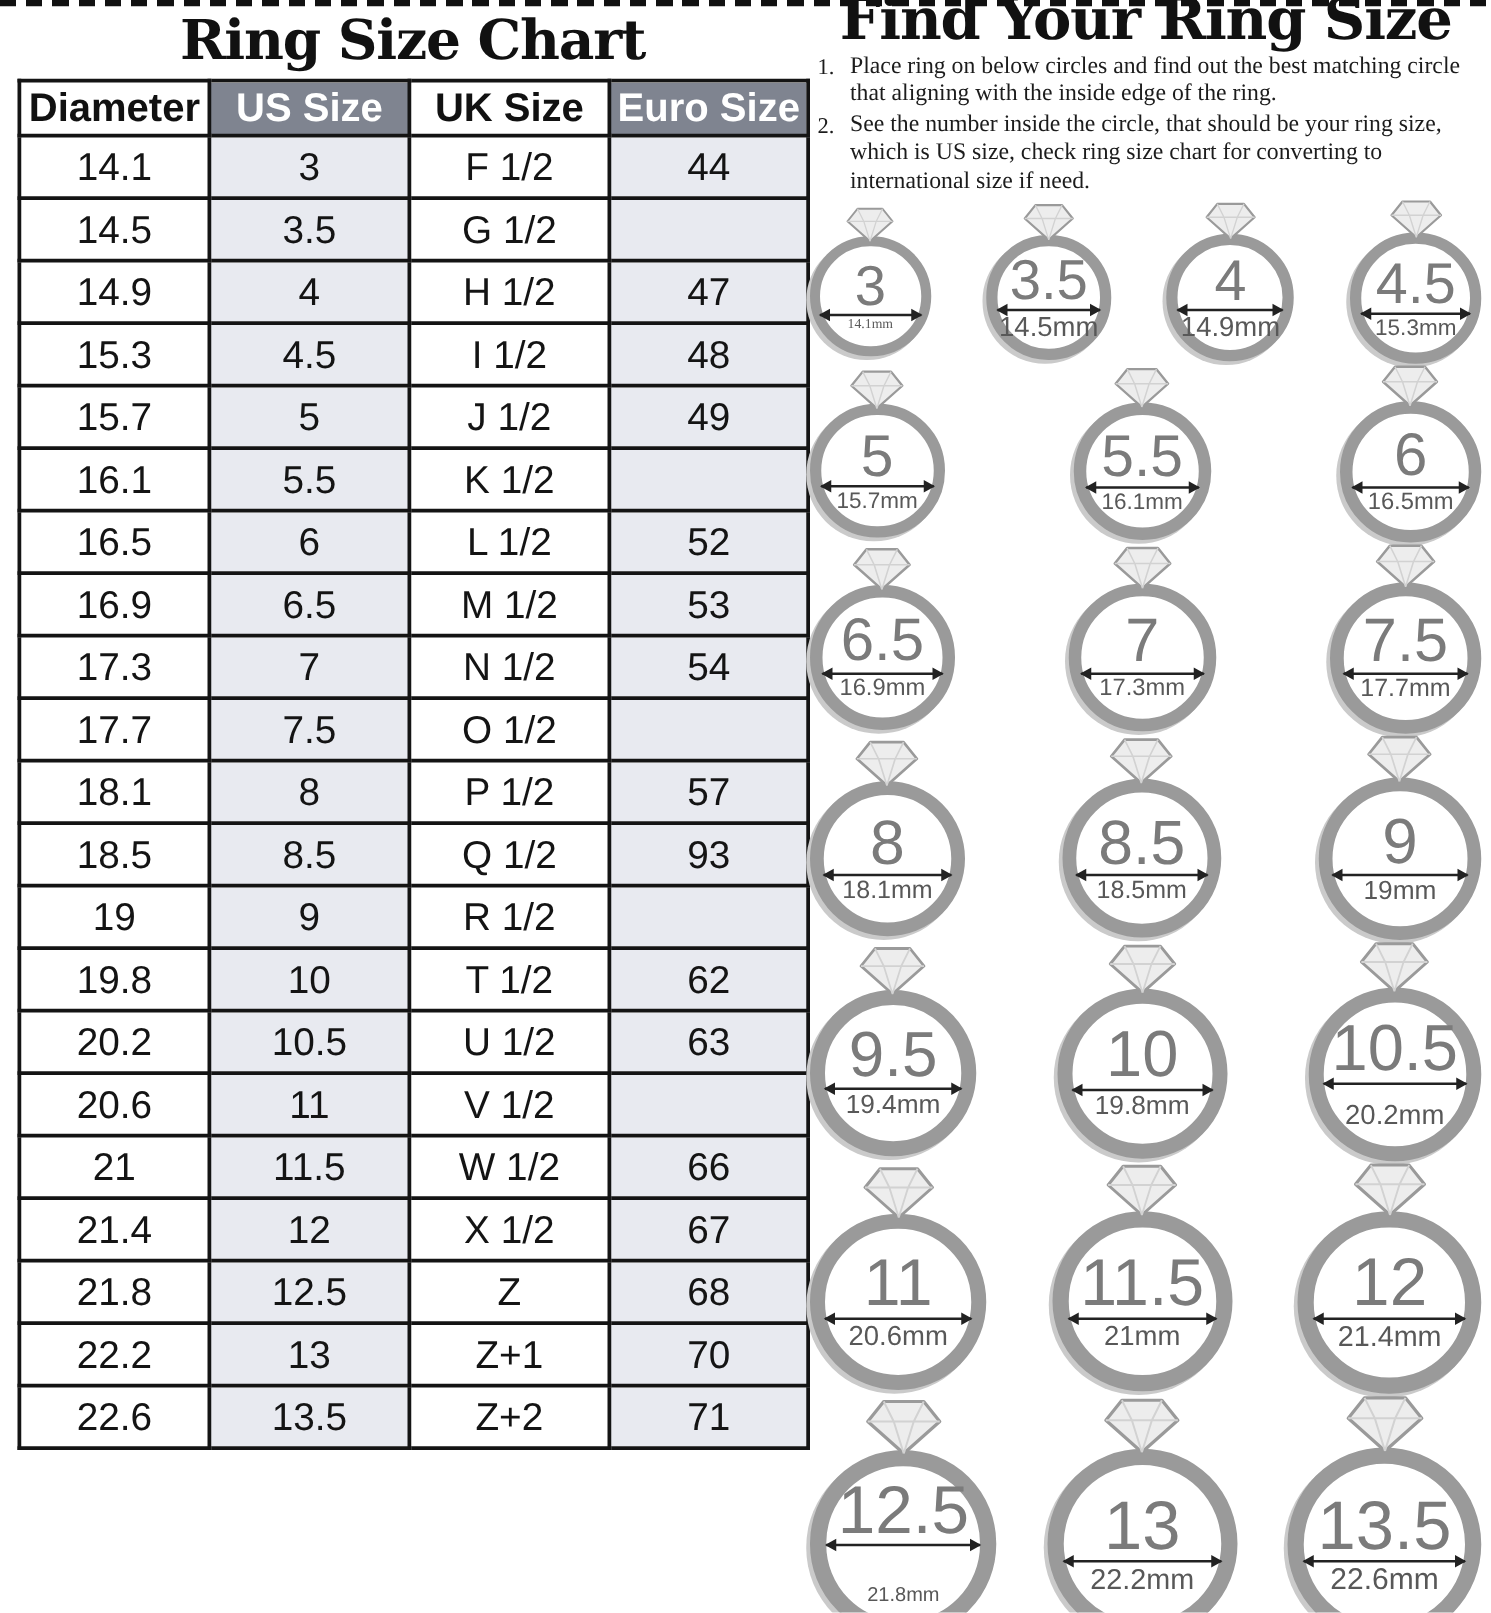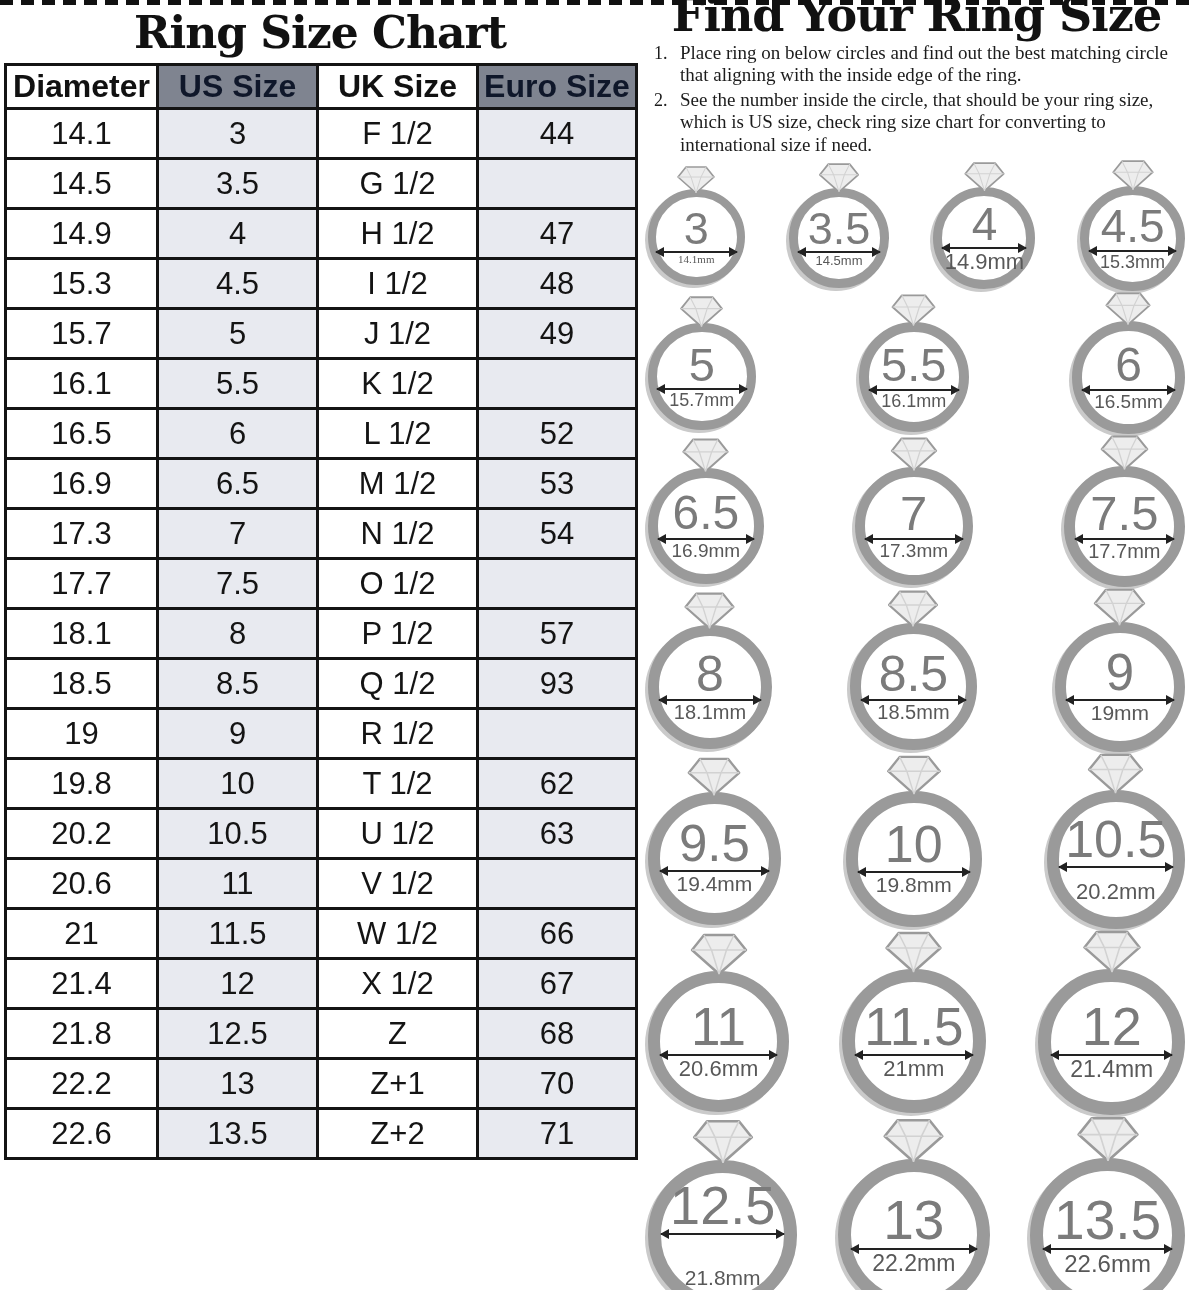--- a/index.html
+++ b/index.html
@@ -17,40 +17,40 @@
   html,body{background:#ffffff;}
   body{
     width:1193px;height:1290px;position:relative;overflow:hidden;
     font-family:"Liberation Sans",sans-serif;color:var(--black);
   }
   .cut-line{
     position:absolute;top:0;left:0;width:1193px;height:5px;z-index:5;
     background:repeating-linear-gradient(90deg,#111 0 13px,transparent 13px 21px);
   }
   
-  .left-panel{position:absolute;left:4px;top:0;width:632px;}
+  .left-panel{position:absolute;left:14px;top:0;width:632px;}
   .chart-title{
     text-align:center;font-family:"DejaVu Serif",serif;font-weight:bold;
     font-size:44px;letter-spacing:-1px;margin:7px 0 5px;color:#111;
   }
   table.size-table{
     border-collapse:collapse;width:631px;table-layout:fixed;
   }
   table.size-table col:nth-child(1){width:152px;}
   table.size-table col:nth-child(2){width:160px;}
   table.size-table col:nth-child(3){width:160px;}
   table.size-table col:nth-child(4){width:159px;}
   table.size-table th,table.size-table td{
     border:3px solid var(--black);text-align:center;vertical-align:middle;
     overflow:hidden;white-space:nowrap;
   }
   table.size-table th{
     height:44px;font-size:32px;font-weight:bold;background:#ffffff;color:#111;
   }
-  table.size-table th.shade{background:var(--header-gray);color:#0f172a;}
+  table.size-table th.shade{background:var(--header-gray);color:#ffffff;}
   table.size-table td{height:50px;font-size:31px;background:#ffffff;}
   table.size-table td.shade{background:var(--cell-tint);}
   
   .right-panel{position:absolute;left:640px;top:0;width:553px;}
   .guide-title{
     text-align:center;font-family:"DejaVu Serif",serif;font-weight:bold;
     font-size:46px;line-height:1;letter-spacing:-1px;margin:-8px 0 4px;
     white-space:nowrap;color:#111;
   }
   .instructions{list-style:none;font-family:"Liberation Serif",serif;
@@ -250,21 +250,21 @@
           </div>
         </div>
         <div class="ring">
           <svg class="diamond" width="44" height="32" viewBox="0 0 40 30">
             <polygon points="10,2 30,2 38,12 20,28 2,12" fill="#ededed" stroke="#9a9a9a" stroke-width="1.6" stroke-linejoin="round"></polygon>
             <path d="M2,12 H38 M10,2 L15,12 M30,2 L25,12 M15,12 L20,28 M25,12 L20,28" fill="none" stroke="#d2d2d2" stroke-width="1"></path>
           </svg>
           <div class="circle" style="width: 99.325px; height: 99.325px; border-width: 9px;">
             <div class="num" style="font-size: 45px;">3.5</div>
             <div class="arrow"></div>
-            <div class="mm" style="font-size: 13px;">14.5mm</div>
+            <div class="mm" style="font-size: 22px;">14.5mm</div>
           </div>
         </div>
         <div class="ring">
           <svg class="diamond" width="45" height="32" viewBox="0 0 40 30">
             <polygon points="10,2 30,2 38,12 20,28 2,12" fill="#ededed" stroke="#9a9a9a" stroke-width="1.6" stroke-linejoin="round"></polygon>
             <path d="M2,12 H38 M10,2 L15,12 M30,2 L25,12 M15,12 L20,28 M25,12 L20,28" fill="none" stroke="#d2d2d2" stroke-width="1"></path>
           </svg>
           <div class="circle" style="width: 102.065px; height: 102.065px; border-width: 9px;">
             <div class="num" style="font-size: 46px;">4</div>
             <div class="arrow"></div>
@@ -460,21 +460,21 @@
       </div>
       <div class="ring-row">
         <div class="ring">
           <svg class="diamond" width="66" height="48" viewBox="0 0 40 30">
             <polygon points="10,2 30,2 38,12 20,28 2,12" fill="#ededed" stroke="#9a9a9a" stroke-width="1.6" stroke-linejoin="round"></polygon>
             <path d="M2,12 H38 M10,2 L15,12 M30,2 L25,12 M15,12 L20,28 M25,12 L20,28" fill="none" stroke="#d2d2d2" stroke-width="1"></path>
           </svg>
           <div class="circle" style="width: 149.33px; height: 149.33px; border-width: 13px;">
             <div class="num" style="font-size: 54px;">12.5</div>
             <div class="arrow"></div>
-            <div class="mm" style="font-size: 21px; margin-top: 31px;">21.8mm</div>
+            <div class="mm" style="font-size: 16px; margin-top: 31px;">21.8mm</div>
           </div>
         </div>
         <div class="ring">
           <svg class="diamond" width="67" height="48" viewBox="0 0 40 30">
             <polygon points="10,2 30,2 38,12 20,28 2,12" fill="#ededed" stroke="#9a9a9a" stroke-width="1.6" stroke-linejoin="round"></polygon>
             <path d="M2,12 H38 M10,2 L15,12 M30,2 L25,12 M15,12 L20,28 M25,12 L20,28" fill="none" stroke="#d2d2d2" stroke-width="1"></path>
           </svg>
           <div class="circle" style="width: 152.07px; height: 152.07px; border-width: 13px;">
             <div class="num" style="font-size: 55px;">13</div>
             <div class="arrow"></div>

